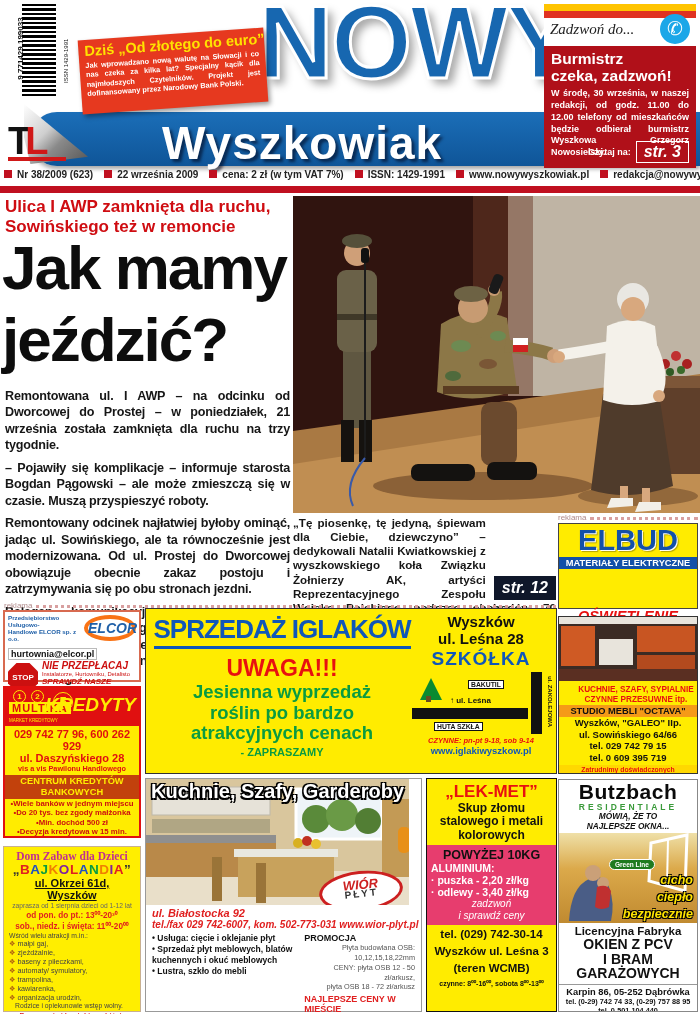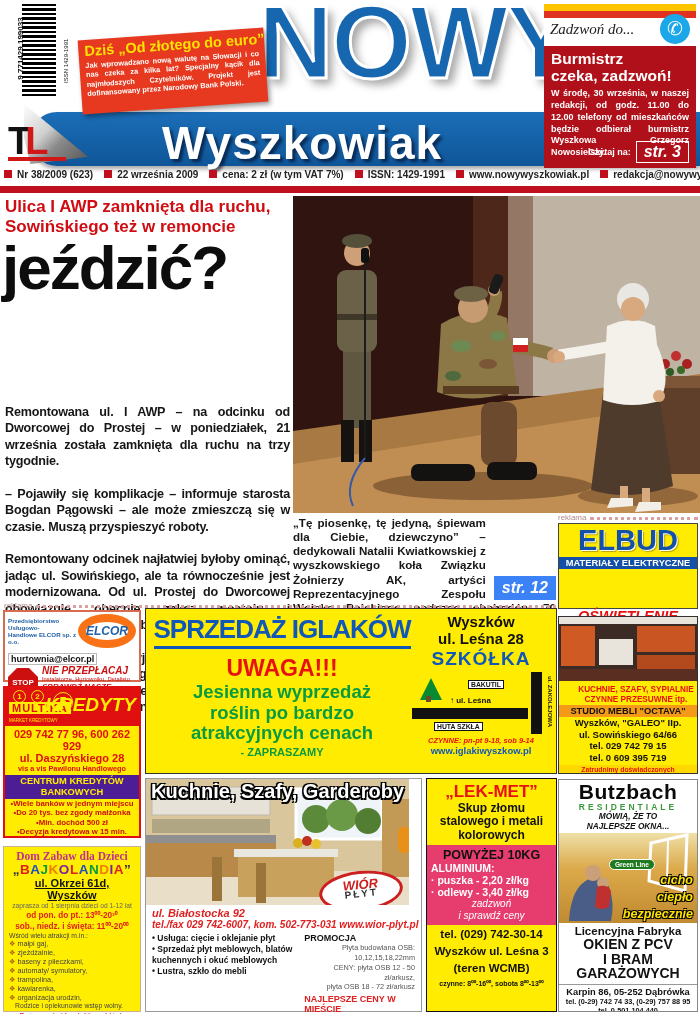--- a/index.html
+++ b/index.html
@@ -44,22 +44,22 @@
   
   .infobar{left:4px;top:169px;width:694px;display:flex;gap:11px;font-size:10px;font-weight:bold;color:#222;white-space:nowrap;}
   .infobar span.it::before{content:"";display:inline-block;width:8px;height:8px;background:#c01020;margin-right:5px;}
   .red-rule{left:0;top:186px;width:700px;height:7px;background:#c01020;}
 
   
   .kicker{left:5px;top:197px;font-size:17px;font-weight:bold;color:#cf0d12;line-height:1.18;}
   .headline{left:2px;top:232px;font-size:62px;font-weight:bold;color:#0d0d0d;line-height:1.16;letter-spacing:-2px;}
   .story{left:5px;top:388px;width:285px;font-size:12.6px;font-weight:bold;color:#161616;
          line-height:1.31;text-align:justify;letter-spacing:-.2px;}
-  .story p{margin:16px 0 6px 0;}
-  .pageref{background:#3b82f6;color:#fff;font-style:italic;font-weight:bold;display:inline-block;}
+  .story p{margin:0 0 6px 0;}
+  .pageref{background:#0f172a;color:#fff;font-style:italic;font-weight:bold;display:inline-block;}
   .str2{float:right;margin:40px 0 0 8px;font-size:17px;padding:2px 8px;}
   .photo{left:293px;top:196px;width:407px;height:317px;background:#2e1410;}
   .caption{left:293px;top:516px;width:263px;font-size:11.6px;font-weight:bold;color:#161616;
            line-height:1.22;text-align:justify;}
   .str12{float:right;margin:60px 0 0 8px;font-size:16px;padding:2px 8px;}
 
   
   .sep{display:flex;align-items:flex-end;gap:4px;height:10px;}
   .sep .lbl{font-size:8px;color:#b08a8a;}
   .sep .dots{flex:1;border-bottom:3px dotted #d8a0a0;margin-bottom:2px;}
@@ -72,21 +72,21 @@
   .elbud{left:558px;top:523px;width:140px;height:86px;border:1px solid #444;text-align:center;}
   .elbud-name{font-size:29px;font-weight:bold;color:#1350a8;line-height:1.15;text-shadow:1px 1px 0 #fff,2px 2px 1px rgba(0,0,0,.3);}
   .elbud-band{background:#1350a8;color:#fff;font-size:9.3px;font-weight:bold;padding:1px 0;}
   .elbud-osw{font-size:14.5px;font-weight:bold;font-style:italic;color:#e81010;line-height:1.05;margin-top:40px;}
   .elbud-addr{background:#cc1010;color:#fff;font-size:7.2px;font-weight:bold;padding:2px 0;}
 
   
   .elcor{left:3px;top:610px;width:138px;height:72px;border:2px solid #d86a50;background:#fff;padding:2px 3px;}
   .elcor-head{display:flex;justify-content:space-between;align-items:center;}
   .elcor-co{font-size:6.2px;font-weight:bold;color:#2060a8;line-height:1.15;}
-  .elcor-logo{width:44px;height:18px;border:8px solid #f97316;border-radius:50%;font-size:12px;font-weight:bold;
+  .elcor-logo{width:44px;height:18px;border:4px solid #f97316;border-radius:50%;font-size:14px;font-weight:bold;
               font-style:italic;color:#2060a8;text-align:left;line-height:18px;}
   .elcor-mail{font-size:9px;font-weight:bold;color:#111;border:1px solid #bbb;display:inline-block;padding:0 2px;margin:1px 0;}
   .elcor-row{display:flex;gap:4px;align-items:center;}
   .stop-sign{width:30px;height:30px;background:#cc1010;color:#fff;font-size:8px;font-weight:bold;text-align:center;
              line-height:30px;clip-path:polygon(30% 0,70% 0,100% 30%,100% 70%,70% 100%,30% 100%,0 70%,0 30%);flex:0 0 30px;}
   .elcor-s1{font-size:10px;font-weight:bold;font-style:italic;color:#cc1010;line-height:1;}
   .elcor-s2{font-size:5.8px;color:#cc1010;}
   .elcor-s3{font-size:8px;font-weight:bold;font-style:italic;color:#cc1010;}
   .elcor-addr{background:#cc1010;color:#fff;font-size:6.3px;font-weight:bold;text-align:center;padding:1px 0;margin-top:2px;}
 
@@ -95,21 +95,21 @@
   .mu-top{position:relative;background:#e01010;height:38px;}
   .mu-logo{position:absolute;left:4px;top:14px;background:#ffec00;color:#e01010;font-weight:bold;font-size:11px;
            padding:0 3px;letter-spacing:1px;}
   .mu-sub{position:absolute;left:4px;top:30px;font-size:4.5px;color:#ffec00;}
   .mu-c{position:absolute;border-radius:50%;background:#e01010;border:1.5px solid #ffec00;color:#ffec00;
         font-weight:bold;text-align:center;}
   .mu-kred{position:absolute;right:3px;top:6px;color:#ffec00;font-size:19px;font-weight:bold;font-style:italic;}
   .mu-tel{color:#e01010;font-weight:bold;font-size:11px;text-align:center;line-height:1.1;margin-top:2px;}
   .mu-addr{color:#e01010;font-weight:bold;font-size:11px;text-align:center;}
   .mu-addr2{color:#e01010;font-weight:bold;font-size:7.3px;text-align:center;}
-  .mu-band{background:#4c1d95;color:#ffec00;font-weight:bold;font-size:9.3px;text-align:center;line-height:1.15;padding:1px 0;margin-top:2px;}
+  .mu-band{background:#c2410c;color:#ffec00;font-weight:bold;font-size:9.3px;text-align:center;line-height:1.15;padding:1px 0;margin-top:2px;}
   .mu-b{color:#cc1010;font-weight:bold;font-size:7.8px;text-align:center;line-height:1.22;}
 
   
   .bajko{left:3px;top:846px;width:138px;height:166px;background:#ffee00;border:1px solid #c8b090;padding:3px 5px;}
   .bj-t{font-family:"Liberation Serif",serif;font-size:11.5px;font-weight:bold;color:#c03090;text-align:center;}
   .bj-name{font-size:13.5px;font-weight:bold;text-align:center;letter-spacing:.5px;}
   .bj-street{font-size:11px;font-weight:bold;color:#111;text-align:center;text-decoration:underline;}
   .bj-inv{font-size:6.7px;color:#666;text-align:center;margin-top:1px;}
   .bj-h{font-size:8.2px;font-weight:bold;color:#e02020;text-align:center;}
   .bj-intro{font-size:6.8px;color:#444;margin-top:1px;}
@@ -237,20 +237,21 @@
     <span class="it">www.nowywyszkowiak.pl</span>
     <span class="it">redakcja@nowywyszkowiak.pl</span>
   </div>
   <div class="abs red-rule"></div>
 
   <div class="abs kicker">
     <div>Ulica I AWP zamknięta dla ruchu,</div>
     <div>Sowińskiego też w remoncie</div>
   </div>
   <div class="abs headline">
+    <div>Jak mamy</div>
     <div>jeździć?</div>
   </div>
   <div class="abs story">
     <p>Remontowana ul. I AWP – na odcinku od Dworcowej do Prostej – w poniedziałek, 21 września została zamknięta dla ruchu na trzy tygodnie.</p>
     <p>– Pojawiły się komplikacje – informuje starosta Bogdan Pągowski – ale może zmieszczą się w czasie. Muszą przyspieszyć roboty.</p>
     <p>Remontowany odcinek najłatwiej byłoby ominąć, jadąc ul. Sowińskiego, ale ta równocześnie jest modernizowana. Od ul. Prostej do Dworcowej obowiązuje obecnie zakaz postoju i zatrzymywania się po obu stronach jezdni.</p>
     <p><span class="pageref str2">str. 2</span><span>Bałagan komunikacyjny w tym fragmencie naszego miasta spotęgował się w poniedziałek, kiedy rozpoczęto frezowanie nawierzchni ul. Sowińskiego.</span></p>
   </div>
 
   <div class="abs photo">

